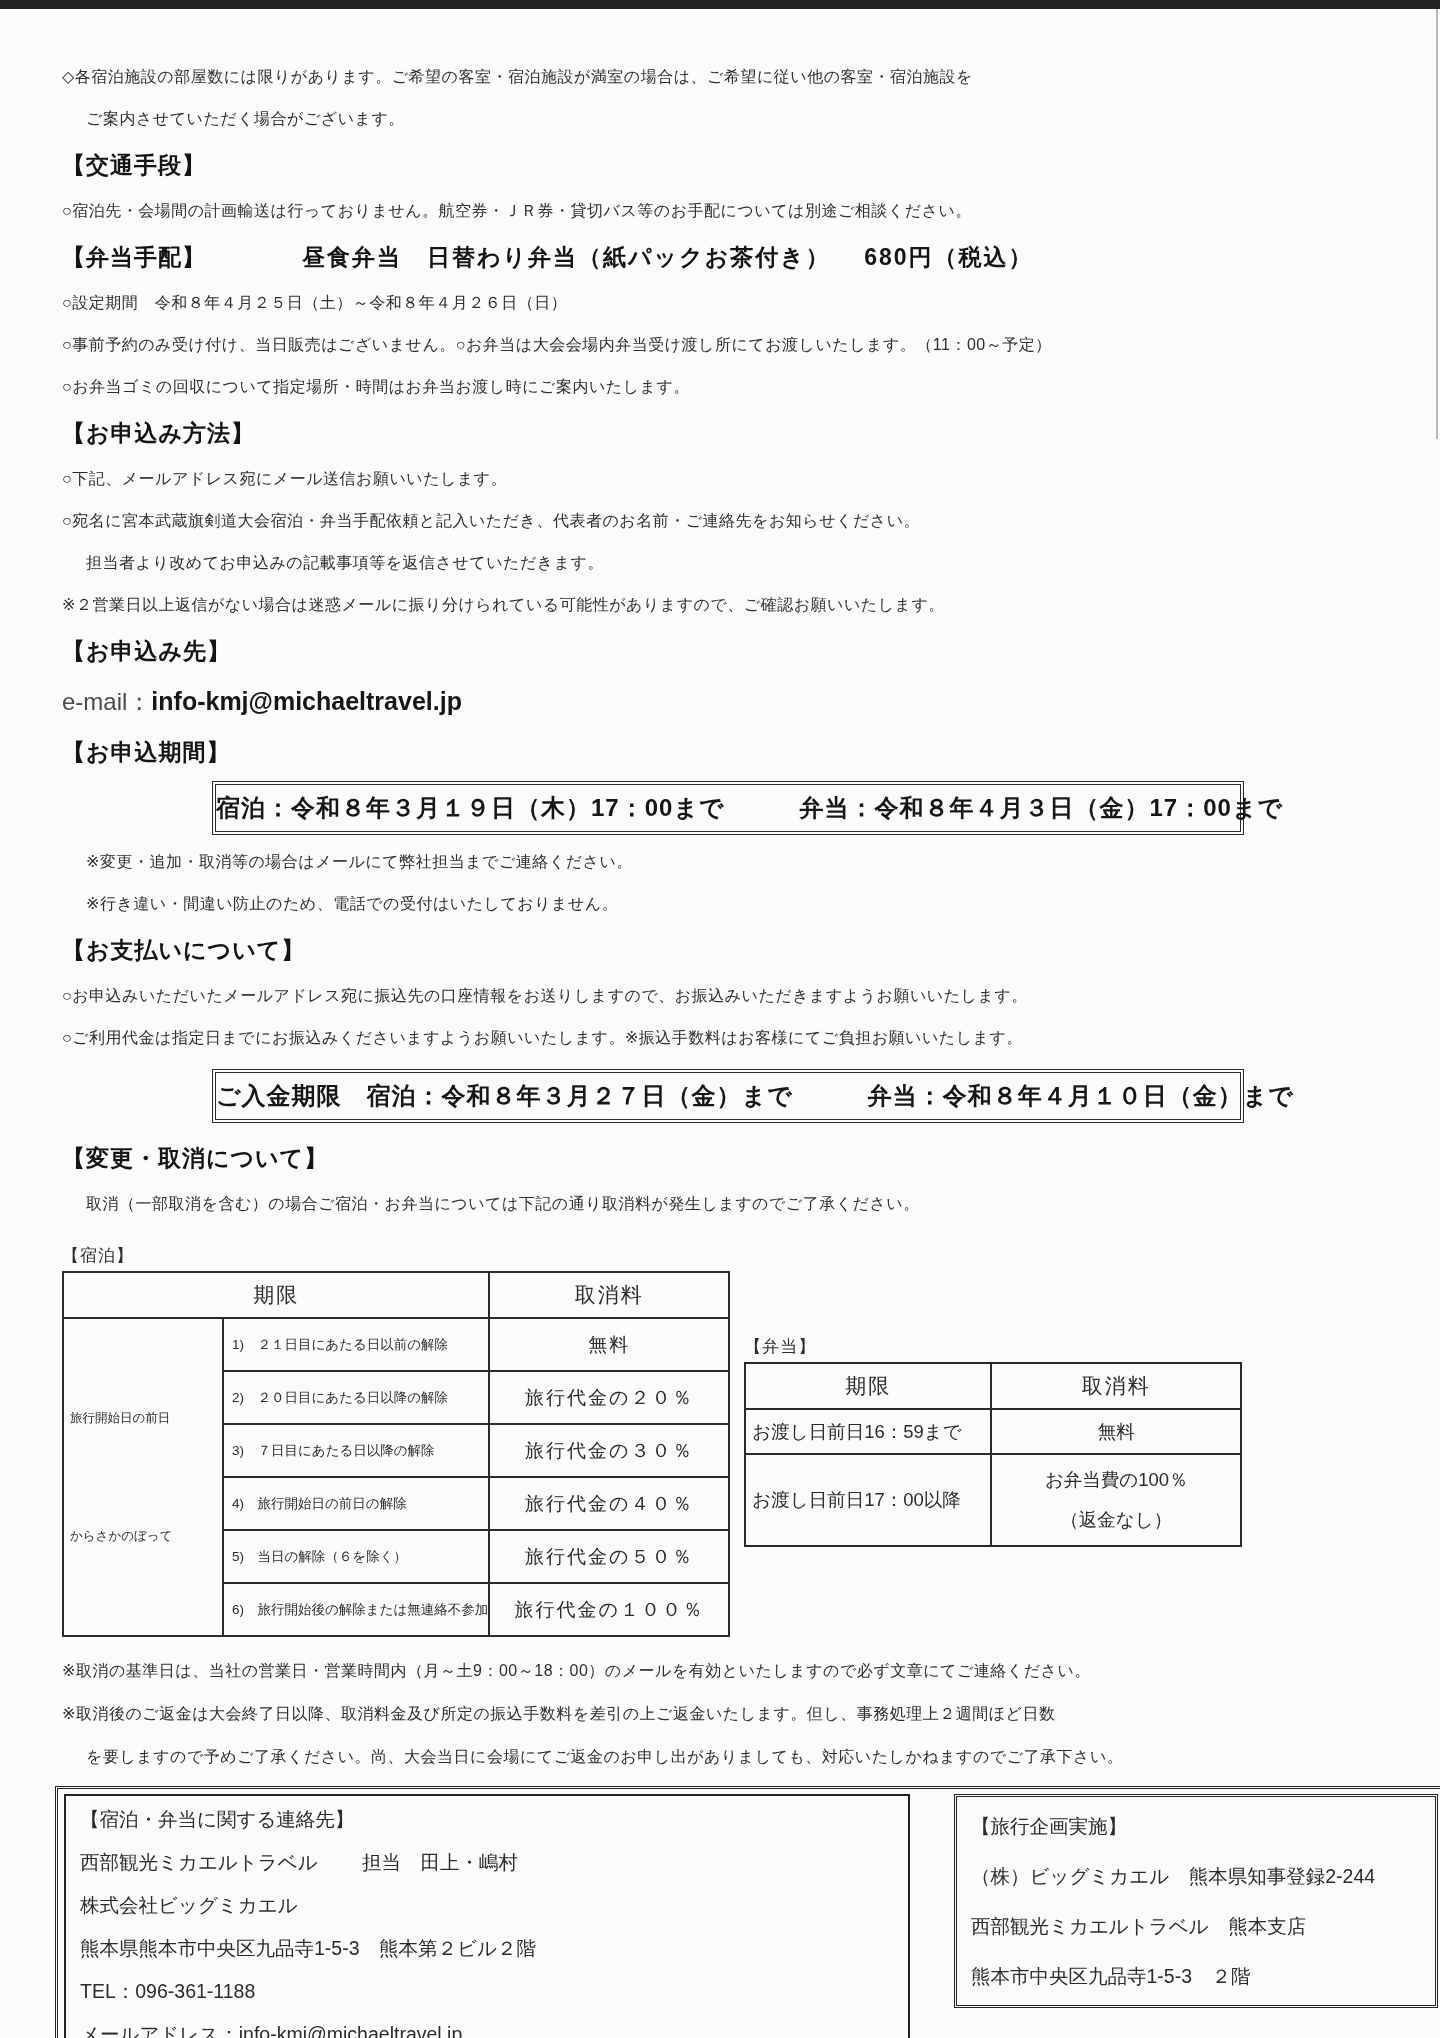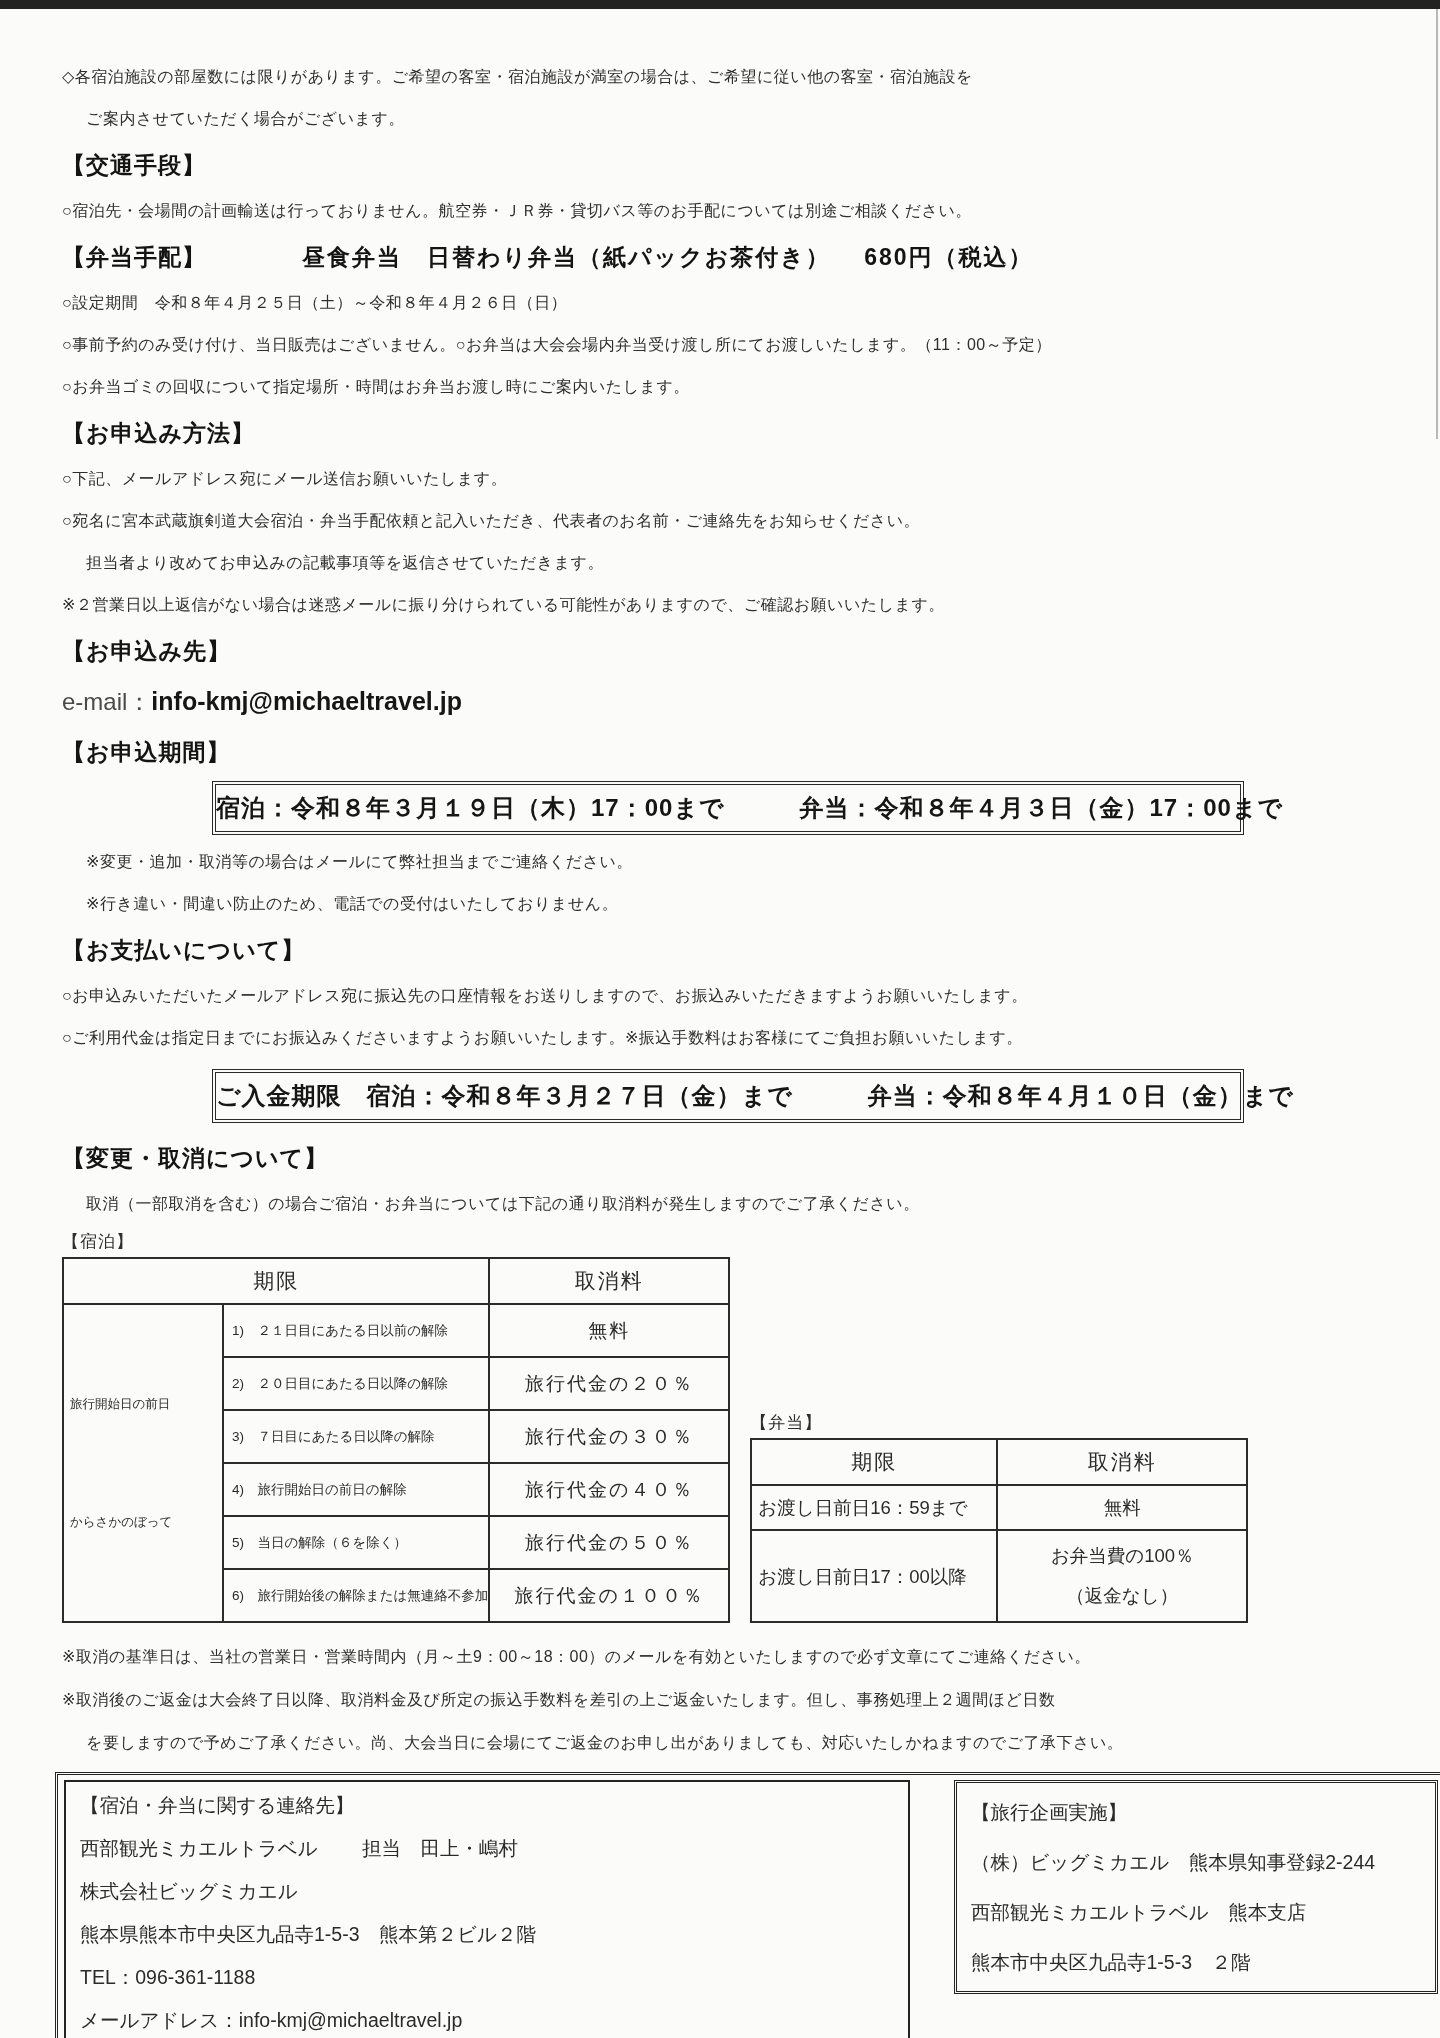--- a/index.html
+++ b/index.html
@@ -32,21 +32,21 @@
 
   .period-box {
     width:1032px; margin:4px 0 6px 150px;
     border:4px double #2a2a2a;
     text-align:center; font-weight:bold; font-size:24px;
     line-height:46px; white-space:nowrap; color:#161616;
     letter-spacing:1px;
   }
   .pay-box { margin:10px 0 10px 150px; }
 
-  .cancel-area { display:flex; gap:20px; margin-top:2px; align-items:flex-end; }
+  .cancel-area { display:flex; gap:14px; margin-top:16px; align-items:center; }
   .cancel-col-label { font-size:17px; line-height:30px; letter-spacing:1px; }
 
   table { border-collapse:collapse; table-layout:fixed; }
   td { border:2px solid #2b2b2b; color:#2b2b2b; }
   .th-cell { text-align:center; font-size:21px; height:46px; letter-spacing:2px; }
   .lt-side  { width:160px; font-size:12.5px; padding-left:6px; }
   .lt-cond  { width:265px; font-size:13.5px; padding-left:8px; height:53px; white-space:nowrap; }
   .lt-fee   { width:240px; font-size:19px; text-align:center; letter-spacing:2px; }
   .side-inner { display:flex; flex-direction:column; justify-content:space-around; height:236px; }
   .bt-cond  { width:246px; font-size:18.5px; padding-left:6px; height:45px; white-space:nowrap; }

